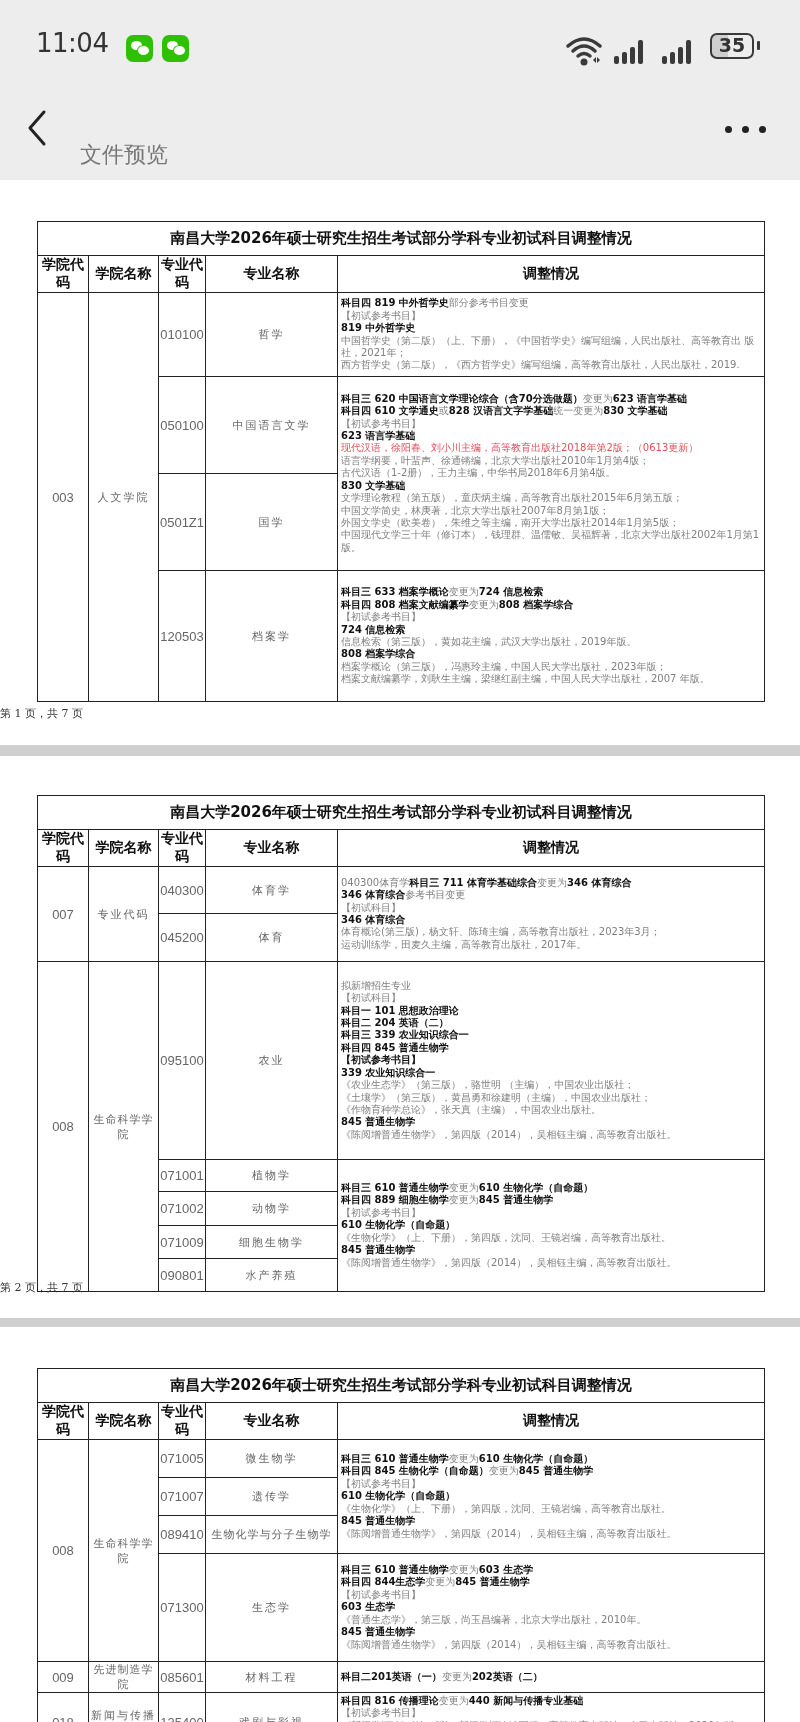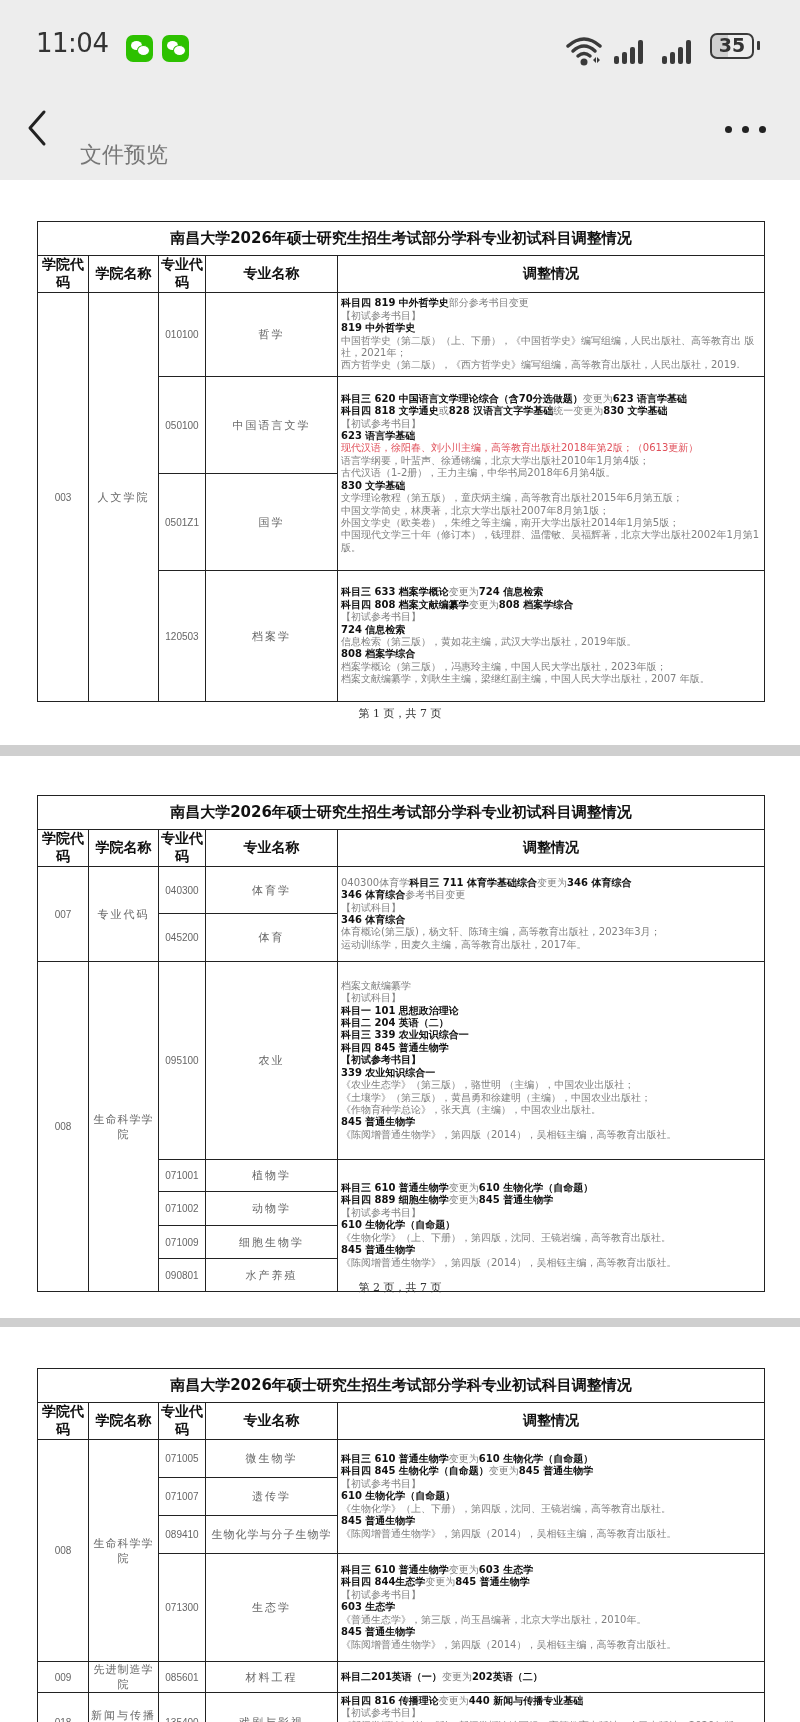--- a/index.html
+++ b/index.html
@@ -17,27 +17,27 @@
   .battery { position:absolute; left:148px; top:5px; width:44px; height:26px; border:2.5px solid #3a3a3a; border-radius:7px; box-sizing:border-box;
              background:linear-gradient(90deg,#cfcfcf 0 40%, #ededed 40% 100%); font-size:19px; font-weight:bold; color:#333; text-align:center; line-height:21px; }
   .battery-tip { position:absolute; left:195px; top:13px; width:3px; height:9px; background:#3a3a3a; border-radius:1px; }
   .back { position:absolute; left:22px; top:108px; width:30px; height:40px; }
   .title { position:absolute; left:80px; top:93px; font-size:30px; color:#1a1a1a; white-space:nowrap; letter-spacing:-0.3px; }
   .subtitle { position:absolute; left:80px; top:140px; font-size:22px; color:#777; }
   .more { position:absolute; left:722px; top:120px; width:50px; height:20px; }
   .more i { position:absolute; top:6px; width:7px; height:7px; border-radius:50%; background:#222; }
 
   .sep { position:absolute; left:0; width:800px; background:#cfcfcf; }
-  .pageno { position:absolute; left:0; width:800px; text-align:center; font-family:"DejaVu Serif", serif; font-size:11px; color:#333; }
+  .pageno { position:absolute; left:0; width:800px; font-family:"DejaVu Serif", serif; font-size:11px; color:#333; }
 
   table.doc { position:absolute; left:37px; width:727px; border-collapse:collapse; table-layout:fixed; }
   table.doc td { border:1.3px solid #222; padding:0; font-size:11px; color:#555; text-align:center; vertical-align:middle; overflow:hidden; }
   table.doc td.ttl { font-size:15px; font-weight:bold; color:#111; height:33px; }
   table.doc td.hd { font-size:14px; font-weight:bold; color:#111; height:22px; font-family:"DejaVu Serif", serif; }
-  table.doc td.code { font-family:"Liberation Sans", sans-serif; font-size:10px; color:#666;text-align:center; }
+  table.doc td.code { font-family:"Liberation Sans", sans-serif; font-size:13px; color:#666;text-align:center; }
   table.doc td.name { font-size:11px; color:#666; letter-spacing:2px; }
   table.doc td.info { text-align:left; vertical-align:middle; padding:1px 2px 1px 3px; font-size:10px; line-height:12.4px; color:#777; }
   .ln { display:block; white-space:pre-wrap; }
   .bk { font-weight:bold; color:#111; }
   .gr { color:#808080;margin-top:43px; }
   .rd { color:#e0505a; }
 </style>
 </head>
 <body>
 
@@ -117,21 +117,21 @@
           <span class="ln"><span class="bk">819 中外哲学史</span></span>
           <span class="ln"><span class="gr">中国哲学史（第二版）（上、下册），《中国哲学史》编写组编，人民出版社、高等教育出 版社，2021年；</span></span>
           <span class="ln"><span class="gr">西方哲学史（第二版），《西方哲学史》编写组编，高等教育出版社，人民出版社，2019.</span></span>
         </td>
   </tr>
   <tr style="height:97px">
     <td class="code">050100</td>
     <td class="name">中国语言文学</td>
     <td class="info" rowspan="2">
           <span class="ln"><span class="bk">科目三 620 中国语言文学理论综合（含70分选做题）</span><span class="gr">变更为</span><span class="bk">623 语言学基础</span></span>
-          <span class="ln"><span class="bk">科目四 818 文学通史</span><span class="gr">或</span><span class="bk">828 汉语言文字学基础</span><span class="gr">统一变更为</span><span class="bk">830 文学基础</span></span>
+          <span class="ln"><span class="bk">科目四 610 文学通史</span><span class="gr">或</span><span class="bk">828 汉语言文字学基础</span><span class="gr">统一变更为</span><span class="bk">830 文学基础</span></span>
           <span class="ln"><span class="gr">【初试参考书目】</span></span>
           <span class="ln"><span class="bk">623 语言学基础</span></span>
           <span class="ln"><span class="rd">现代汉语，徐阳春、刘小川主编，高等教育出版社2018年第2版；（0613更新）</span></span>
           <span class="ln"><span class="gr">语言学纲要，叶蜚声、徐通锵编，北京大学出版社2010年1月第4版；</span></span>
           <span class="ln"><span class="gr">古代汉语（1-2册），王力主编，中华书局2018年6月第4版。</span></span>
           <span class="ln"><span class="bk">830 文学基础</span></span>
           <span class="ln"><span class="gr">文学理论教程（第五版），童庆炳主编，高等教育出版社2015年6月第五版；</span></span>
           <span class="ln"><span class="gr">中国文学简史，林庚著，北京大学出版社2007年8月第1版；</span></span>
           <span class="ln"><span class="gr">外国文学史（欧美卷），朱维之等主编，南开大学出版社2014年1月第5版；</span></span>
           <span class="ln"><span class="gr">中国现代文学三十年（修订本），钱理群、温儒敏、吴福辉著，北京大学出版社2002年1月第1版。</span></span>
@@ -196,21 +196,21 @@
   <tr style="height:48px">
     <td class="code">045200</td>
     <td class="name">体育</td>
   </tr>
   <tr style="height:198px">
     <td class="code" rowspan="5">008</td>
     <td class="name" rowspan="5" style="letter-spacing:1px">生命科学学院</td>
     <td class="code">095100</td>
     <td class="name">农业</td>
     <td class="info">
-          <span class="ln"><span class="gr">档案文献编纂学</span></span>
+          <span class="ln"><span class="gr">拟新增招生专业</span></span>
           <span class="ln"><span class="gr">【初试科目】</span></span>
           <span class="ln"><span class="bk">科目一 101 思想政治理论</span></span>
           <span class="ln"><span class="bk">科目二 204 英语（二）</span></span>
           <span class="ln"><span class="bk">科目三 339 农业知识综合一</span></span>
           <span class="ln"><span class="bk">科目四 845 普通生物学</span></span>
           <span class="ln"><span class="bk">【初试参考书目】</span></span>
           <span class="ln"><span class="bk">339 农业知识综合一</span></span>
           <span class="ln"><span class="gr">《农业生态学》（第三版），骆世明 （主编），中国农业出版社；</span></span>
           <span class="ln"><span class="gr">《土壤学》（第三版），黄昌勇和徐建明（主编），中国农业出版社；</span></span>
           <span class="ln"><span class="gr">《作物育种学总论》，张天真（主编），中国农业出版社。</span></span>

